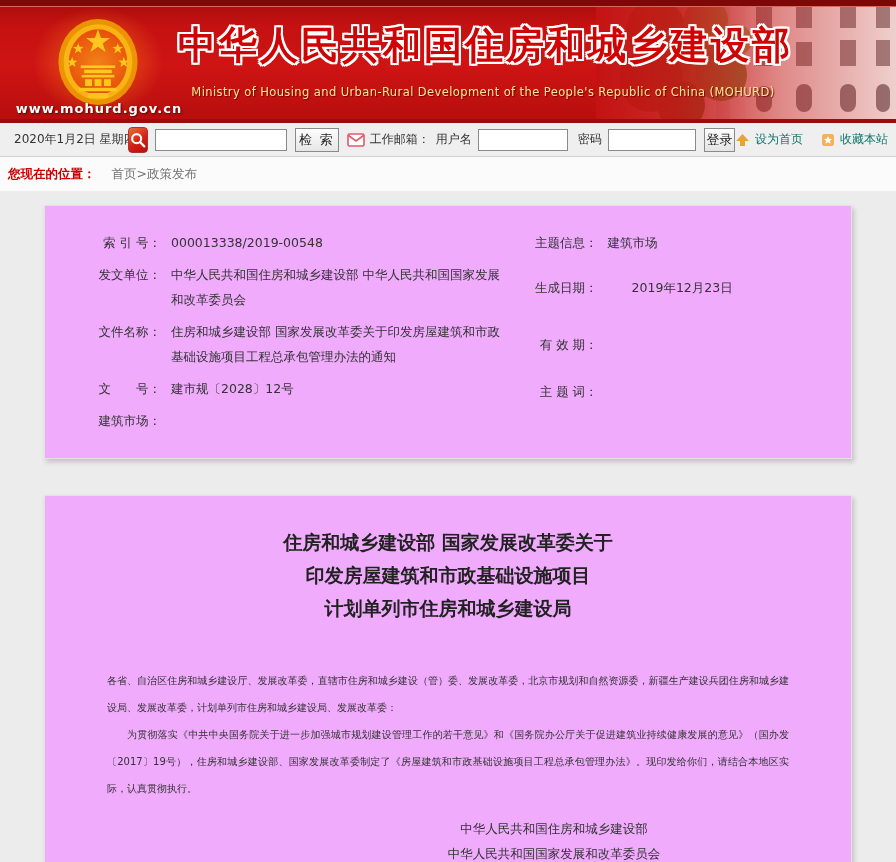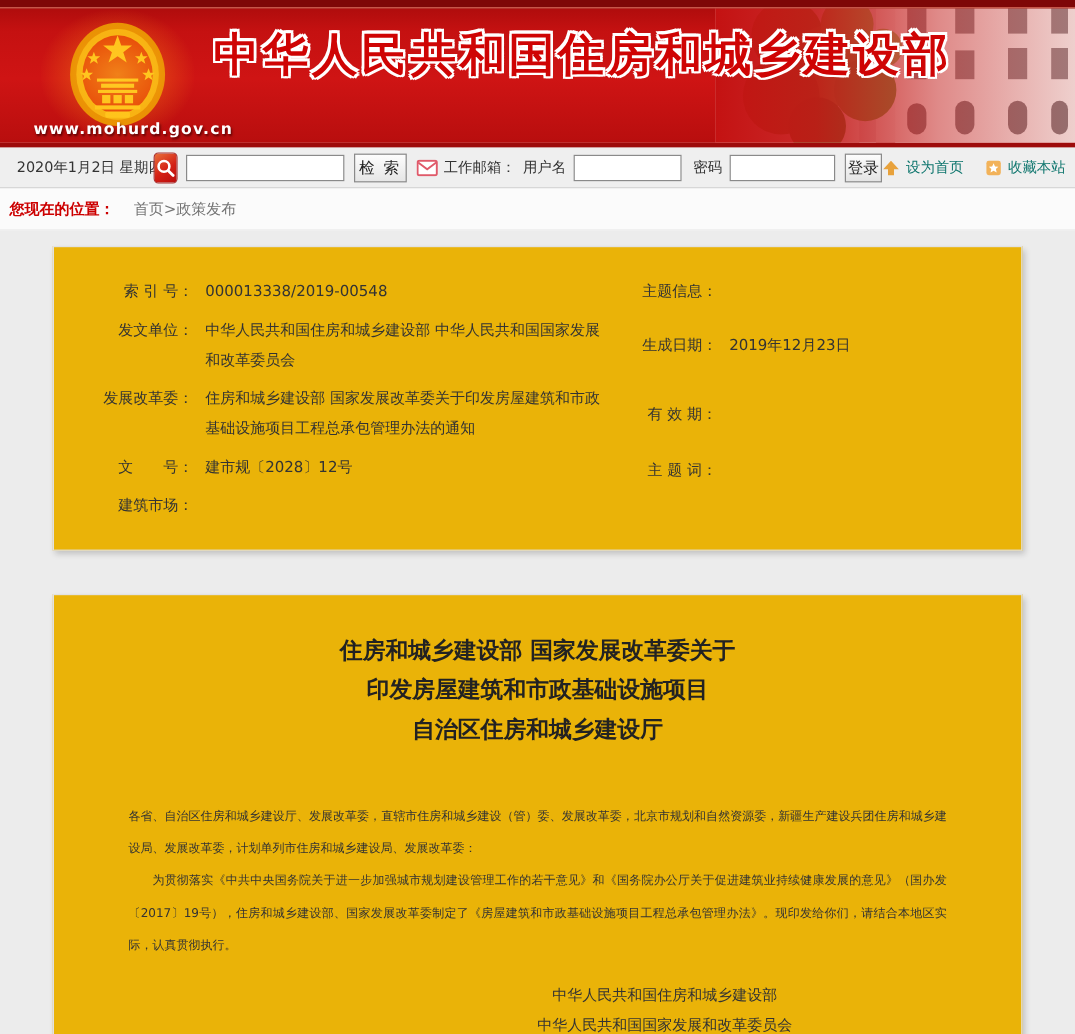--- a/index.html
+++ b/index.html
@@ -28,21 +28,21 @@
   }
   .emblem-wrap {
     position:absolute; left:42px; top:16px; width:112px; height:92px;
     display:flex; align-items:center; justify-content:center;
   }
   .emblem-glow {
     position:absolute; inset:-8px;
     background:radial-gradient(ellipse at center, rgba(255,190,40,.55) 0%, rgba(255,140,20,.25) 45%, transparent 72%);
   }
   .site-url {
-    position:absolute; left:16px; bottom:3px; width:190px; text-align:center;
+    position:absolute; left:4px; bottom:3px; width:190px; text-align:center;
     color:#fff; font-size:13px; letter-spacing:1px; font-weight:bold;
     text-shadow:1px 1px 2px rgba(80,0,0,.9);
   }
   .banner-text { position:absolute; left:178px; top:20px; width:610px; text-align:center; }
   .site-title {
     font-size:38px; font-weight:bold; color:#cf0404; letter-spacing:3px; white-space:nowrap;
     text-shadow:-2px -2px 0 #fff,2px -2px 0 #fff,-2px 2px 0 #fff,2px 2px 0 #fff,0 -2px 0 #fff,0 2px 0 #fff,-2px 0 0 #fff,2px 0 0 #fff;
   }
   .site-subtitle {
     margin-top:14px; font-size:11.5px; color:#ffe98f; letter-spacing:.4px; white-space:nowrap;
@@ -88,34 +88,34 @@
   .breadcrumb {
     height:35px; background:#fbfbfb; display:flex; align-items:center;
     font-size:12.5px; padding-left:8px; border-bottom:1px solid #ededed;
   }
   .crumb-prefix { color:#cc0000; font-weight:bold; }
   .crumb-path { color:#737373; margin-left:16px; cursor:pointer; }
 
   
   .content { padding:13px 0 0 0; }
   .card {
-    width:808px; margin:0 auto; background:#eab308;
+    width:808px; margin:0 auto; background:#f0abfc;
     border:1px solid #e2e2e2;
     box-shadow:2px 3px 5px rgba(0,0,0,.18);
   }
   .meta-card { min-height:205px; padding:24px 20px 18px 20px; margin-bottom:36px; }
   .meta-grid { display:flex; }
   .meta-col { font-size:12.5px; }
   .meta-col.left { width:57%; }
   .meta-col.right { width:43%; }
   .meta-row { display:flex; margin-bottom:7px; line-height:25px; }
   .meta-label { width:96px; text-align:right; flex:0 0 96px; color:#333; white-space:nowrap; }
   .meta-value { flex:1; padding-left:10px; color:#333; }
   .meta-col.right .meta-row.r1 { margin-bottom:20px; }
-  .meta-col.right .meta-row.r2 { margin-bottom:32px; }
+  .meta-col.right .meta-row.r2 { margin-bottom:32px;gap:24px; }
   .meta-col.right .meta-row.r3 { margin-bottom:22px; }
 
   
   .doc-card { min-height:420px; padding:30px 62px 26px 62px; }
   .doc-title {
     text-align:center; font-family:"DejaVu Serif","Liberation Serif",serif;
     font-size:19px; font-weight:bold; color:#222; line-height:33px; margin-bottom:42px;
   }
   .doc-title span { display:block; }
   .doc-para { font-size:10px; line-height:27px; color:#333; text-align:justify; }
@@ -186,20 +186,21 @@
             <rect x="57" y="72" width="8" height="8"></rect>
           <rect x="28" y="82" width="44" height="4"></rect>
           <rect x="38" y="88" width="24" height="6" rx="2"></rect>
         </g>
       </svg>
     </div>
     <div class="site-url">www.mohurd.gov.cn</div>
 
     <div class="banner-text">
       <div class="site-title">中华人民共和国住房和城乡建设部</div>
+      <div class="site-subtitle">Ministry of Housing and Urban-Rural Development of the People's Republic of China (MOHURD)</div>
     </div>
   </header>
   <div class="banner-bottom-line"></div>
 
   <div class="toolbar">
     <span class="tb-date">2020年1月2日 星期四</span>
     <button class="mag-btn">
       <span style="display:inline-flex;">
         <svg width="18" height="18" viewBox="0 0 20 20">
           <circle cx="8.5" cy="8.5" r="5" fill="none" stroke="#fff" stroke-width="2.4"></circle>
@@ -251,35 +252,36 @@
         <div class="meta-col left">
           <div class="meta-row">
             <span class="meta-label">索 引 号：</span>
             <span class="meta-value">000013338/2019-00548</span>
           </div>
           <div class="meta-row">
             <span class="meta-label">发文单位：</span>
             <span class="meta-value">中华人民共和国住房和城乡建设部 中华人民共和国国家发展和改革委员会</span>
           </div>
           <div class="meta-row">
-            <span class="meta-label">发展改革委：</span>
+            <span class="meta-label">文件名称：</span>
             <span class="meta-value">住房和城乡建设部 国家发展改革委关于印发房屋建筑和市政基础设施项目工程总承包管理办法的通知</span>
           </div>
           <div class="meta-row">
             <span class="meta-label">文　　号：</span>
             <span class="meta-value">建市规〔2028〕12号</span>
           </div>
           <div class="meta-row">
             <span class="meta-label">建筑市场：</span>
             <span class="meta-value"></span>
           </div>
         </div>
         <div class="meta-col right">
           <div class="meta-row r1">
             <span class="meta-label">主题信息：</span>
+            <span class="meta-value">建筑市场</span>
           </div>
           <div class="meta-row r2">
             <span class="meta-label">生成日期：</span>
             <span class="meta-value">2019年12月23日</span>
           </div>
           <div class="meta-row r3">
             <span class="meta-label">有 效 期：</span>
             <span class="meta-value"></span>
           </div>
           <div class="meta-row r4">
@@ -287,21 +289,21 @@
             <span class="meta-value"></span>
           </div>
         </div>
       </div>
     </section>
 
     <section class="card doc-card">
       <h1 class="doc-title">
         <span>住房和城乡建设部 国家发展改革委关于</span>
         <span>印发房屋建筑和市政基础设施项目</span>
-        <span>自治区住房和城乡建设厅</span>
+        <span>计划单列市住房和城乡建设局</span>
       </h1>
       <p class="doc-para">各省、自治区住房和城乡建设厅、发展改革委，直辖市住房和城乡建设（管）委、发展改革委，北京市规划和自然资源委，新疆生产建设兵团住房和城乡建设局、发展改革委，计划单列市住房和城乡建设局、发展改革委：</p>
       <p class="doc-para indent">为贯彻落实《中共中央国务院关于进一步加强城市规划建设管理工作的若干意见》和《国务院办公厅关于促进建筑业持续健康发展的意见》（国办发〔2017〕19号），住房和城乡建设部、国家发展改革委制定了《房屋建筑和市政基础设施项目工程总承包管理办法》。现印发给你们，请结合本地区实际，认真贯彻执行。</p>
       <div class="signature">
         <div>中华人民共和国住房和城乡建设部</div>
         <div>中华人民共和国国家发展和改革委员会</div>
 
       </div>
 
     </section>

